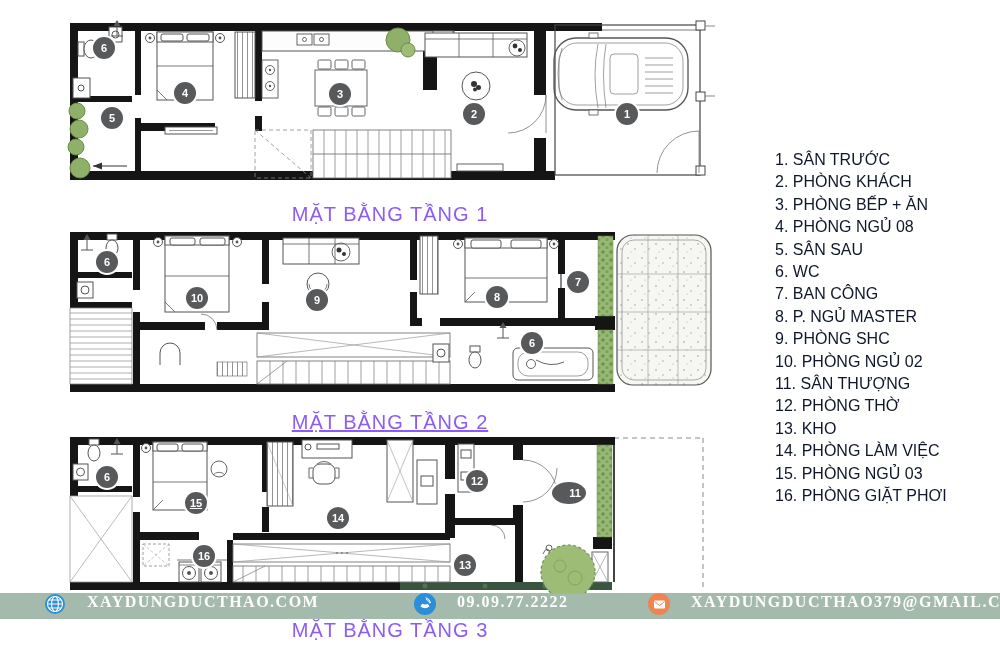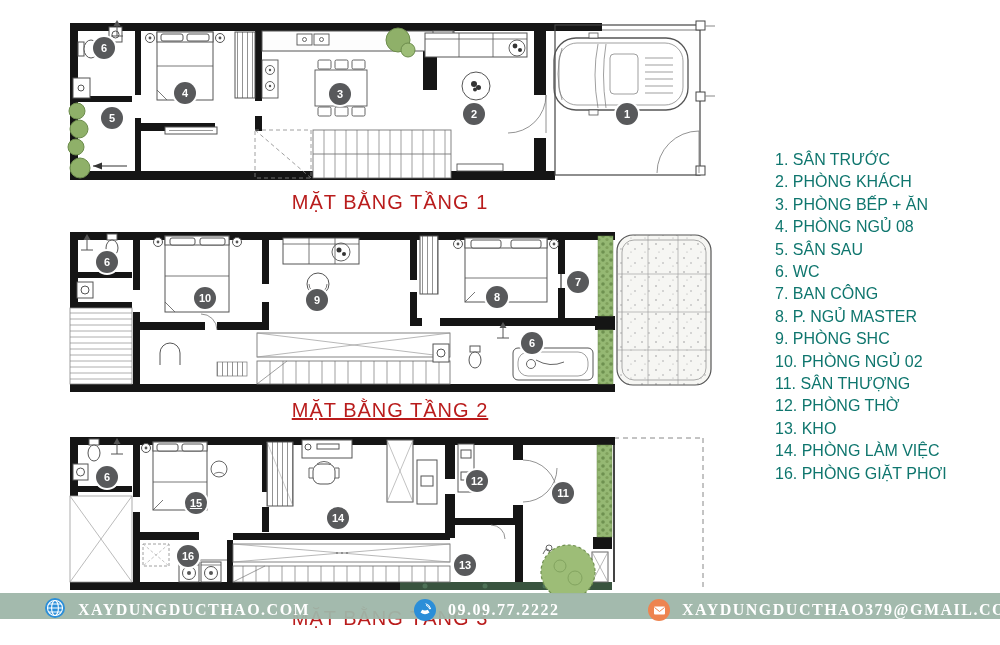--- a/index.html
+++ b/index.html
@@ -1,29 +1,29 @@
 <!DOCTYPE html>
 <html><head>
 <meta charset="utf-8">
 <style>
   html,body{margin:0;padding:0;background:#fff;}
   .canvas{position:relative;width:1000px;height:645px;background:#fff;overflow:hidden;
           font-family:"Liberation Sans",sans-serif;}
   .plan{position:absolute;}
   .plan svg{display:block;}
   .floor-title{position:absolute;left:65px;width:650px;text-align:center;
-               font-size:20px;letter-spacing:1px;color:#b91c1c;z-index:1;}
+               font-size:20px;letter-spacing:1px;color:#8b5cf6;z-index:1;margin-top:12px;}
   .badge{position:absolute;width:22px;height:22px;border-radius:50%;background:#58595b;
          color:#fff;font-size:11px;font-weight:bold;display:flex;align-items:center;
          justify-content:center;box-shadow:0 0 0 2px #fff;z-index:3;}
-  .legend{position:absolute;left:775px;top:149px;color:#0f766e;font-size:16px;
+  .legend{position:absolute;left:775px;top:149px;color:#0f172a;font-size:16px;
           line-height:22.4px;white-space:nowrap;}
   .footer{position:absolute;left:0;top:593px;width:1000px;height:26px;
           background:rgba(158,182,169,0.95);z-index:5;}
-  .footer-group{position:absolute;top:0;height:34px;display:flex;align-items:center;gap:12px;}
+  .footer-group{position:absolute;top:0;height:34px;display:flex;align-items:flex-start;gap:21px;}
   .footer-text{font-family:"Liberation Serif",serif;font-weight:bold;color:#fff;
                font-size:16px;letter-spacing:1.5px;white-space:nowrap;}
   .icon-circle{width:22px;height:22px;border-radius:50%;display:flex;align-items:center;
                justify-content:center;flex:0 0 auto;}
 </style>
 </head>
 <body>
 
 <div class="canvas">
 
@@ -285,21 +285,21 @@
         <rect x="448" y="122" width="80" height="32" rx="5"></rect>
       </g>
       <rect x="453" y="126" width="70" height="24" rx="10" fill="none" stroke="#777" stroke-width="0.7"></rect>
       <circle cx="466" cy="138" r="4.5" fill="none" stroke="#555" stroke-width="0.9"></circle>
       <path d="M471 134q14 8 28 2" fill="none" stroke="#555" stroke-width="0.9"></path>
       <path d="M438 100V112M432 112H444" stroke="#555" stroke-width="1" fill="none"></path>
       <path d="M438 96l-3.5 6h7z" fill="#555"></path>
     </svg>
     <div>
         <div class="badge" style="left: 31px; top: 25px;">6</div>
-        <div class="badge" style="left: 121px; top: 61px; margin-left: 8px;">10</div>
+        <div class="badge" style="left: 121px; top: 61px;">10</div>
         <div class="badge" style="left: 241px; top: 63px;">9</div>
         <div class="badge" style="left: 421px; top: 60px;">8</div>
         <div class="badge" style="left: 502px; top: 45px;">7</div>
         <div class="badge" style="left: 456px; top: 106px;">6</div>
       </div>
   </div>
   <div class="floor-title" style="top:399px;text-decoration:underline;">MẶT BẰNG TẦNG 2</div>
 
   <div class="plan" style="left:65px;top:432px;width:650px;height:162px;">
     <svg width="650" height="162" viewBox="0 0 650 162">
@@ -422,44 +422,45 @@
       <circle cx="272" cy="121" r="0.9" fill="#777"></circle>
         <circle cx="277" cy="121" r="0.9" fill="#777"></circle>
         <circle cx="282" cy="121" r="0.9" fill="#777"></circle>
       <rect x="168" y="134" width="217" height="16" fill="#fff" stroke="#777" stroke-width="0.9"></rect>
       <path d="M178 134v16M191 134v16M204 134v16M217 134v16M230 134v16M243 134v16M256 134v16M269 134v16M282 134v16M295 134v16M308 134v16M321 134v16M334 134v16M347 134v16M360 134v16M373 134v16" stroke="#777" stroke-width="0.7" fill="none"></path>
       <path d="M168 150l32 -16" stroke="#777" stroke-width="0.7" fill="none"></path>
     </svg>
     <div>
         <div class="badge" style="left: 31px; top: 34px;">6</div>
         <div class="badge" style="left: 120px; top: 60px; text-decoration: underline;">15</div>
-        <div class="badge" style="left: 112px; top: 113px;">16</div>
+        <div class="badge" style="left: 128px; top: 113px;">16</div>
         <div class="badge" style="left: 262px; top: 75px;">14</div>
         <div class="badge" style="left: 401px; top: 38px;">12</div>
         <div class="badge" style="left: 389px; top: 122px;">13</div>
-        <div class="badge" style="left: 487px; top: 50px;">11</div>
+        <div class="badge" style="left: 487px; top: 50px; padding-left: 12px;">11</div>
       </div>
   </div>
   <div class="floor-title" style="top:607px;">MẶT BẰNG TẦNG 3</div>
 
   <div class="legend">
       <div class="legend-item">1. SÂN TRƯỚC</div>
       <div class="legend-item">2. PHÒNG KHÁCH</div>
       <div class="legend-item">3. PHÒNG BẾP + ĂN</div>
       <div class="legend-item">4. PHÒNG NGỦ 08</div>
       <div class="legend-item">5. SÂN SAU</div>
       <div class="legend-item">6. WC</div>
       <div class="legend-item">7. BAN CÔNG</div>
       <div class="legend-item">8. P. NGỦ MASTER</div>
       <div class="legend-item">9. PHÒNG SHC</div>
       <div class="legend-item">10. PHÒNG NGỦ 02</div>
       <div class="legend-item">11. SÂN THƯỢNG</div>
       <div class="legend-item">12. PHÒNG THỜ</div>
       <div class="legend-item">13. KHO</div>
       <div class="legend-item">14. PHÒNG LÀM VIỆC</div>
+      <div class="legend-item">15. PHÒNG NGỦ 03</div>
       <div class="legend-item">16. PHÒNG GIẶT PHƠI</div>
     </div>
 
   <div class="footer">
     <div class="footer-group" style="left:44px;">
       <span>
         <svg width="22" height="22" viewBox="0 0 22 22">
           <circle cx="11" cy="11" r="10" fill="#2b8ed8"></circle>
           <g stroke="#fff" stroke-width="1.1" fill="none">
             <circle cx="11" cy="11" r="7.5"></circle>

